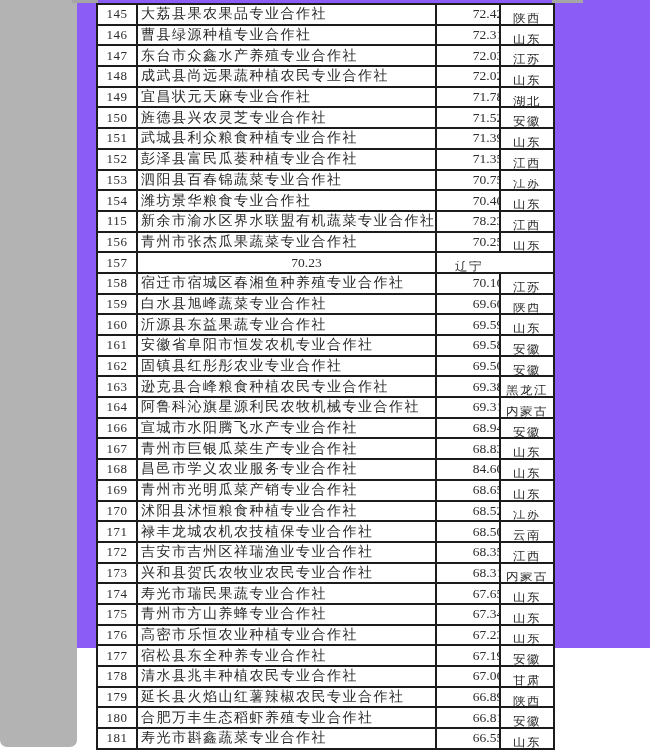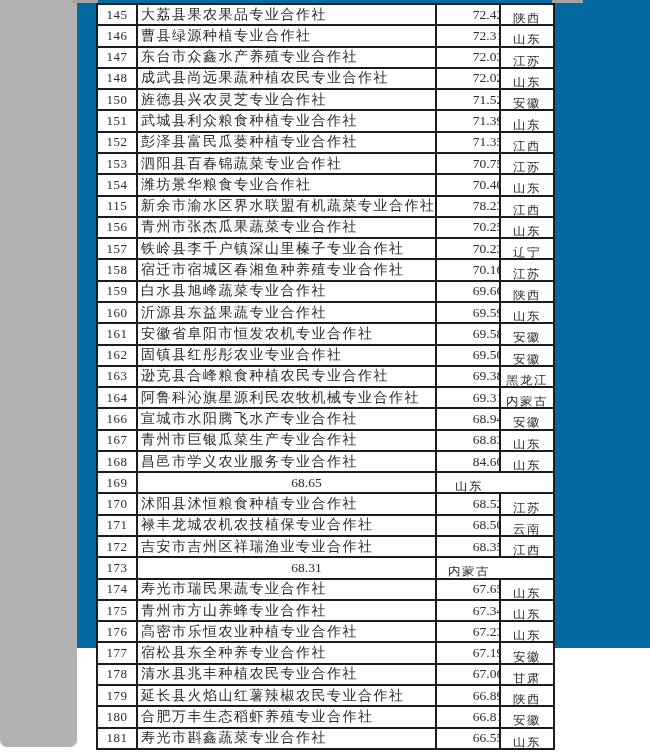--- a/index.html
+++ b/index.html
@@ -5,21 +5,21 @@
   html, body { margin: 0; padding: 0; }
   body {
     width: 650px; height: 754px;
     background: #ffffff;
     font-family: "Liberation Serif", "DejaVu Serif", serif;
     overflow: hidden;
   }
   #stage {
     position: relative;
     width: 650px; height: 648px;
-    background: #0369a1;
+    background: #8b5cf6;
   }
   
   .left-margin {
     position: absolute;
     left: 0; top: 0;
     width: 77px; height: 747px;
     background: #b3b3b3;
     border-radius: 0 0 7px 7px;
   }
   
@@ -110,20 +110,26 @@
       <div class="cell score">72.03</div>
       <div class="cell province">江苏</div>
     </div>
       <div class="row">
       <div class="cell rank">148</div>
       <div class="cell name">成武县尚远果蔬种植农民专业合作社</div>
       <div class="cell score">72.02</div>
       <div class="cell province">山东</div>
     </div>
       <div class="row">
+      <div class="cell rank">149</div>
+      <div class="cell name">宜昌状元天麻专业合作社</div>
+      <div class="cell score">71.78</div>
+      <div class="cell province">湖北</div>
+    </div>
+      <div class="row">
       <div class="cell rank">150</div>
       <div class="cell name">旌德县兴农灵芝专业合作社</div>
       <div class="cell score">71.52</div>
       <div class="cell province">安徽</div>
     </div>
       <div class="row">
       <div class="cell rank">151</div>
       <div class="cell name">武城县利众粮食种植专业合作社</div>
       <div class="cell score">71.39</div>
       <div class="cell province">山东</div>
@@ -153,21 +159,20 @@
       <div class="cell province">江西</div>
     </div>
       <div class="row">
       <div class="cell rank">156</div>
       <div class="cell name">青州市张杰瓜果蔬菜专业合作社</div>
       <div class="cell score">70.25</div>
       <div class="cell province">山东</div>
     </div>
       <div class="row">
       <div class="cell rank">157</div>
-      <div class="cell name">铁岭县李千户镇深山里榛子专业合作社</div>
       <div class="cell score">70.23</div>
       <div class="cell province">辽宁</div>
     </div>
       <div class="row">
       <div class="cell rank">158</div>
       <div class="cell name">宿迁市宿城区春湘鱼种养殖专业合作社</div>
       <div class="cell score">70.16</div>
       <div class="cell province">江苏</div>
     </div>
       <div class="row">
@@ -219,20 +224,21 @@
       <div class="cell province">山东</div>
     </div>
       <div class="row">
       <div class="cell rank">168</div>
       <div class="cell name">昌邑市学义农业服务专业合作社</div>
       <div class="cell score">84.60</div>
       <div class="cell province">山东</div>
     </div>
       <div class="row">
       <div class="cell rank">169</div>
+      <div class="cell name">青州市光明瓜菜产销专业合作社</div>
       <div class="cell score">68.65</div>
       <div class="cell province">山东</div>
     </div>
       <div class="row">
       <div class="cell rank">170</div>
       <div class="cell name">沭阳县沭恒粮食种植专业合作社</div>
       <div class="cell score">68.52</div>
       <div class="cell province">江苏</div>
     </div>
       <div class="row">
@@ -242,20 +248,21 @@
       <div class="cell province">云南</div>
     </div>
       <div class="row">
       <div class="cell rank">172</div>
       <div class="cell name">吉安市吉州区祥瑞渔业专业合作社</div>
       <div class="cell score">68.35</div>
       <div class="cell province">江西</div>
     </div>
       <div class="row">
       <div class="cell rank">173</div>
+      <div class="cell name">兴和县贺氏农牧业农民专业合作社</div>
       <div class="cell score">68.31</div>
       <div class="cell province">内蒙古</div>
     </div>
       <div class="row">
       <div class="cell rank">174</div>
       <div class="cell name">寿光市瑞民果蔬专业合作社</div>
       <div class="cell score">67.65</div>
       <div class="cell province">山东</div>
     </div>
       <div class="row">

